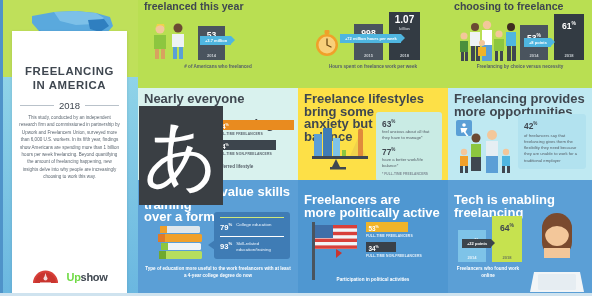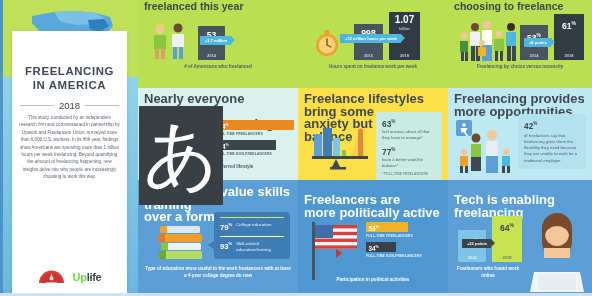--- a/index.html
+++ b/index.html
@@ -211,21 +211,21 @@
       </div>
       <div class="intro-body">This study, conducted by an independent research firm and commissioned in partnership by Upwork and Freelancers Union, surveyed more than 6,000 U.S. workers. In its fifth year, findings show Americans are spending more than 1 billion hours per week freelancing. Beyond quantifying the amount of freelancing happening, new insights delve into why people are increasingly choosing to work this way.</div>
       <div class="logo-row">
         <svg class="fu-seal" viewBox="0 0 54 30">
           <path d="M2 28 A25 25 0 0 1 52 28 Z" fill="#d8403a"></path>
           <path d="M6 28 A21 21 0 0 1 48 28 Z" fill="#c9352f"></path>
           <circle cx="27" cy="19" r="4" fill="#f2d9d8"></circle>
           <path d="M27 8 L29 15 L27 22 L25 15 Z" fill="#f2d9d8"></path>
           <path d="M16 27 L38 27" stroke="#f2d9d8" stroke-width="1.4"></path>
         </svg>
-        <span class="upwork-logo"><span class="up">Up</span><span>life</span></span>
+        <span class="upwork-logo"><span class="up">Up</span><span>show</span></span>
       </div>
     </div>
   </div>
 
   <div class="grid">
 
     <div class="card r0 c0">
       <div class="c-title t-dark fs11" style="top:16px">freelanced this year</div>
       <svg style="position:absolute;left:10px;top:36px" width="42" height="40" viewBox="0 0 42 40">
         <circle cx="12" cy="9" r="4.5" fill="#f3c79a"></circle>

